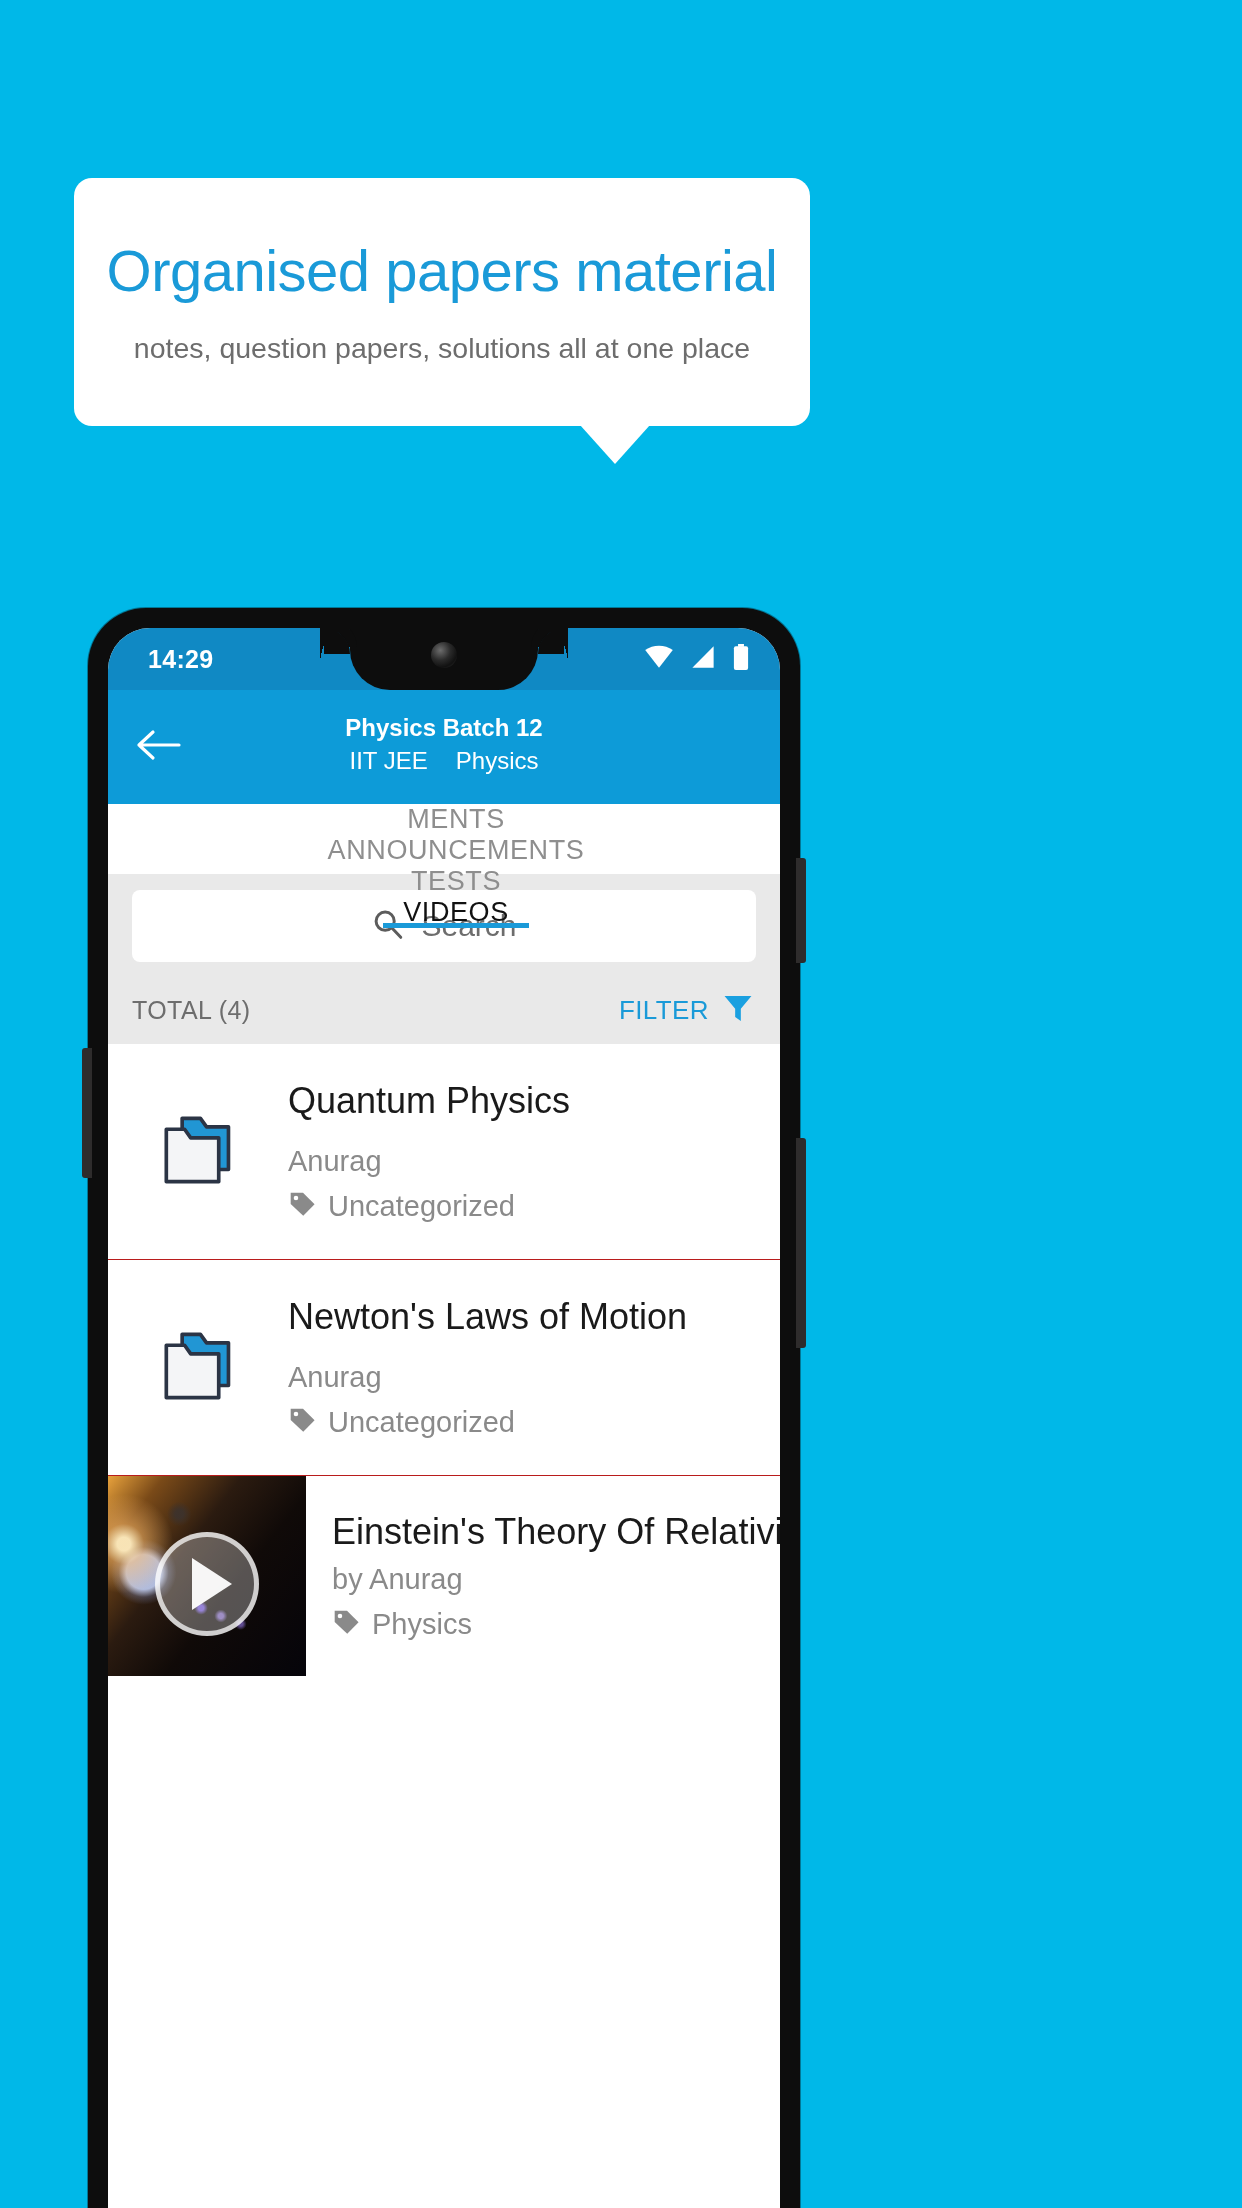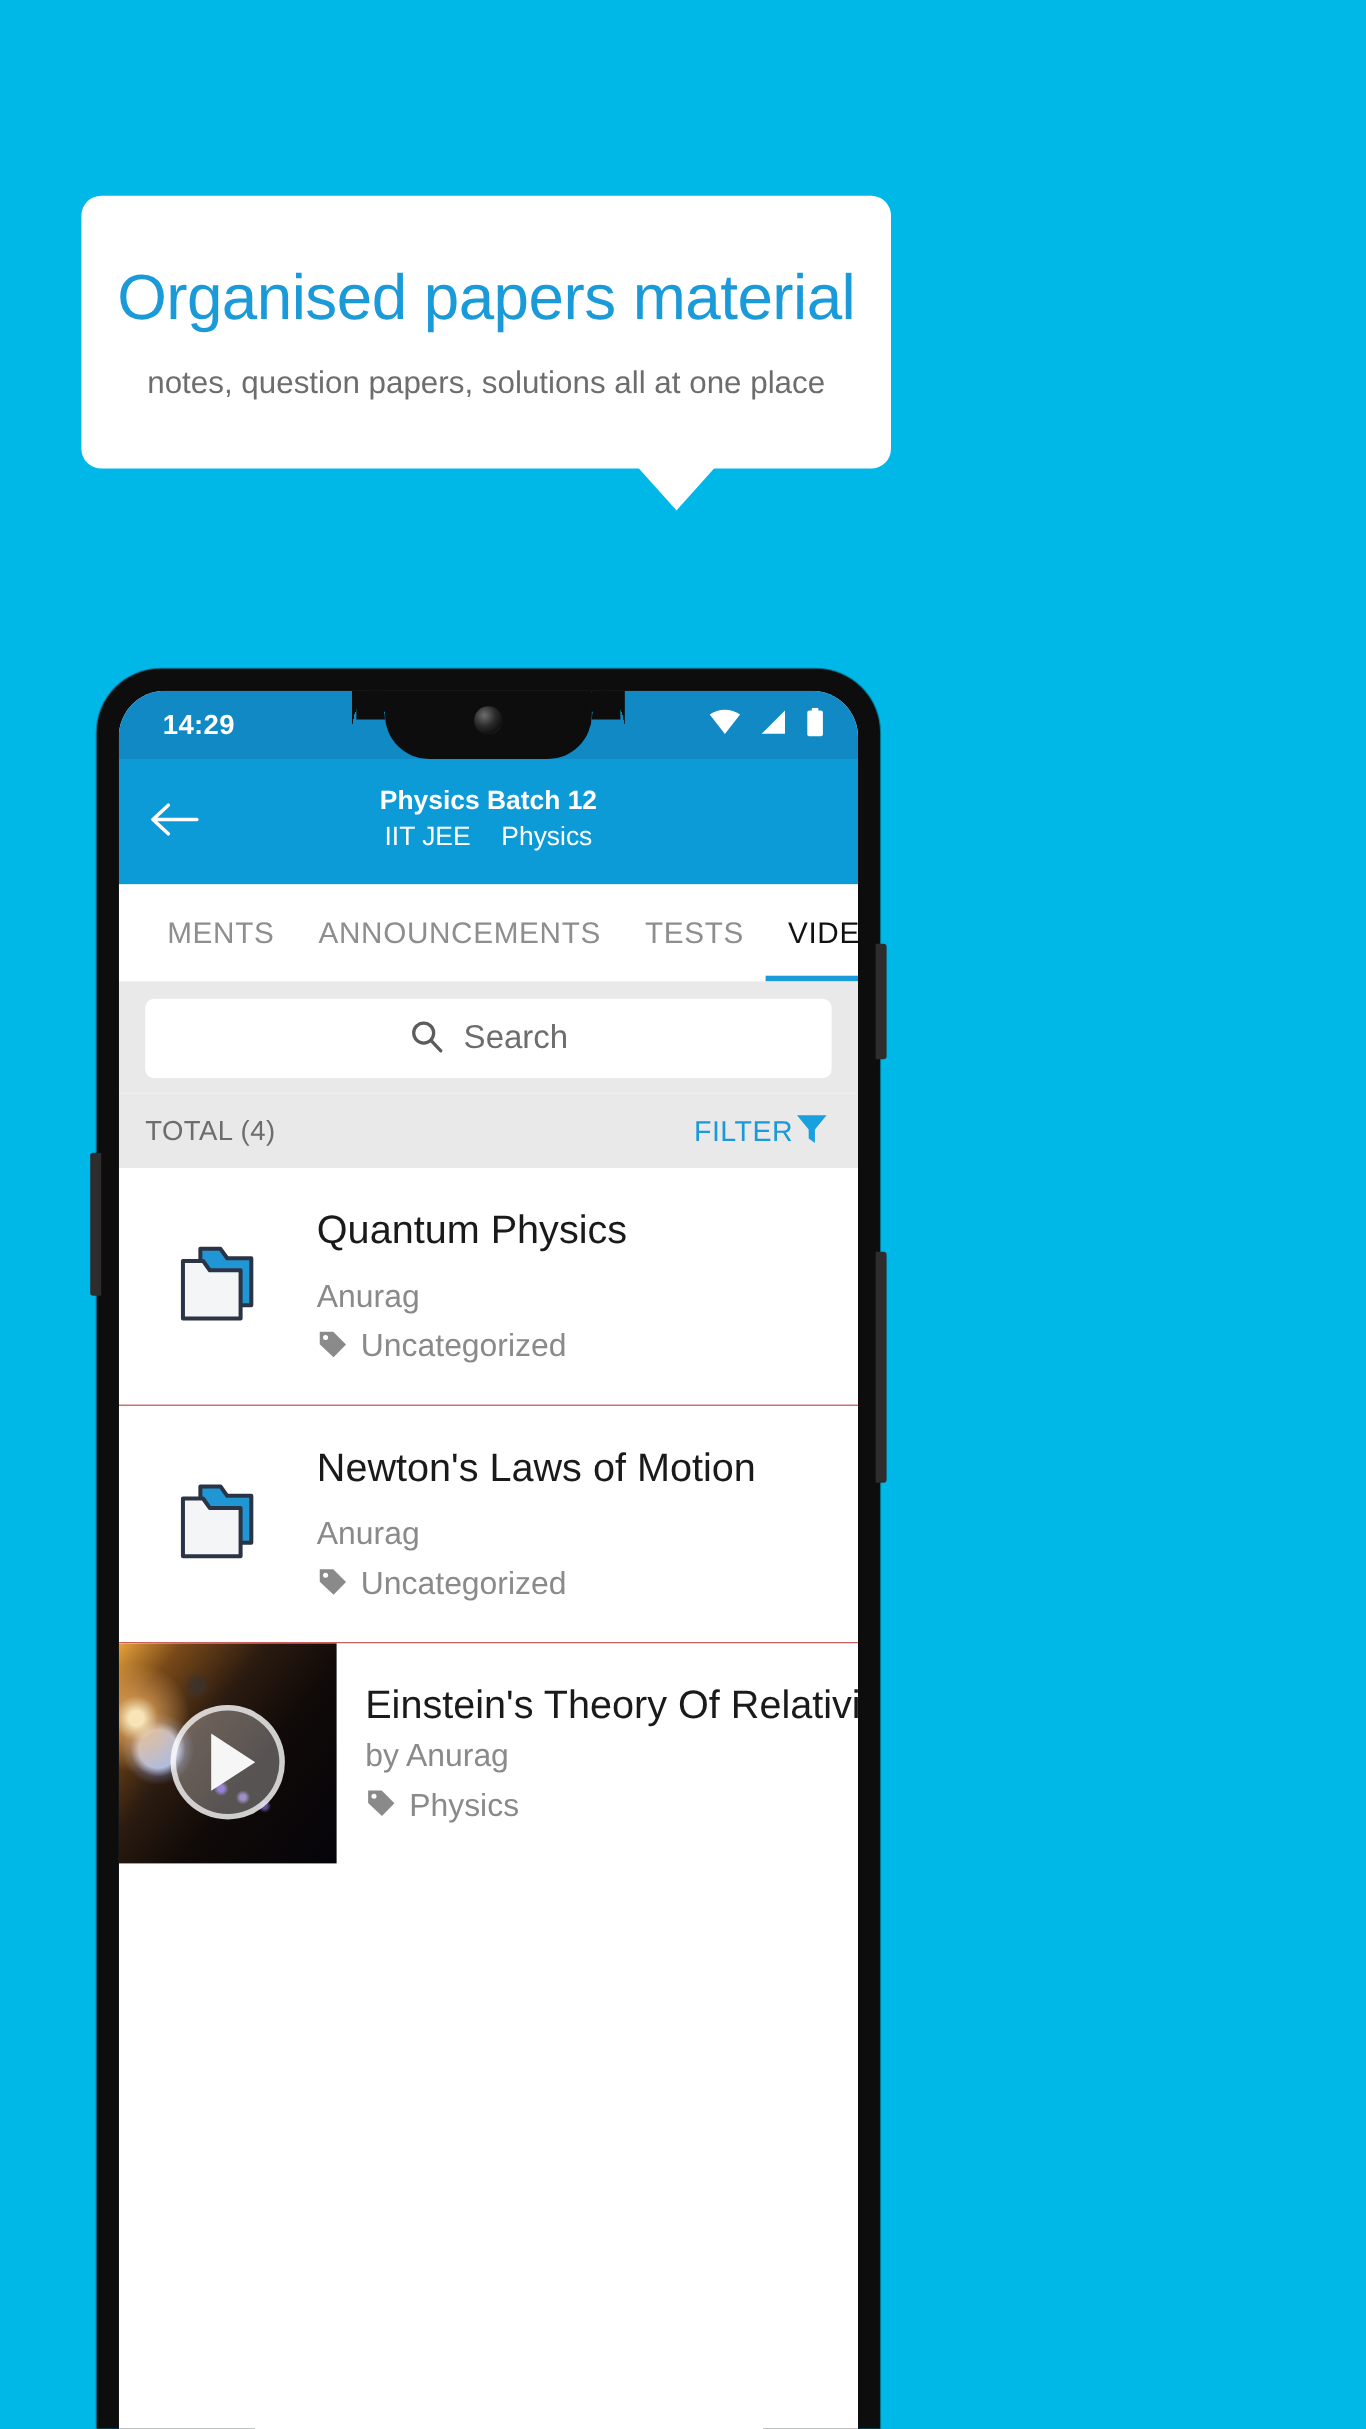--- a/index.html
+++ b/index.html
@@ -155,26 +155,27 @@
   .appbar-sub {
     margin-top: 6px;
     color: #ffffff;
     font-size: 24px;
     font-weight: 400;
     display: flex; justify-content: center; gap: 28px;
   }
 
   
   .tabs {
-    height: 88px;
+    height: 70px;
     background: #ffffff;
     display: flex;
     align-items: center;
     position: relative;
     padding-left: 24px;
+    flex-direction: column;
   }
   .tab {
     font-size: 27px;
     color: #8e8e8e;
     letter-spacing: .6px;
     padding: 0 20px;
     height: 100%;
     display: flex; align-items: center;
     white-space: nowrap;
   }
@@ -209,21 +210,21 @@
   }
   .total-row {
     background: #e9e9e9;
     height: 68px;
     display: flex;
     align-items: center;
     justify-content: space-between;
     padding: 0 25px 0 24px;
   }
   .total-label { font-size: 25px; color: #6d6d6d; letter-spacing: .4px; }
-  .filter-group { display: flex; align-items: center; }
+  .filter-group { display: flex; align-items: center; gap: 12px; }
   .filter-label { font-size: 26px; color: #1a9ad8; letter-spacing: .4px; }
 
   
   .list { background: #ffffff; }
   .list-item {
     display: flex;
     align-items: center;
     border-bottom: 1px solid #b91c1c;
     min-height: 216px;
     background: #ffffff;

